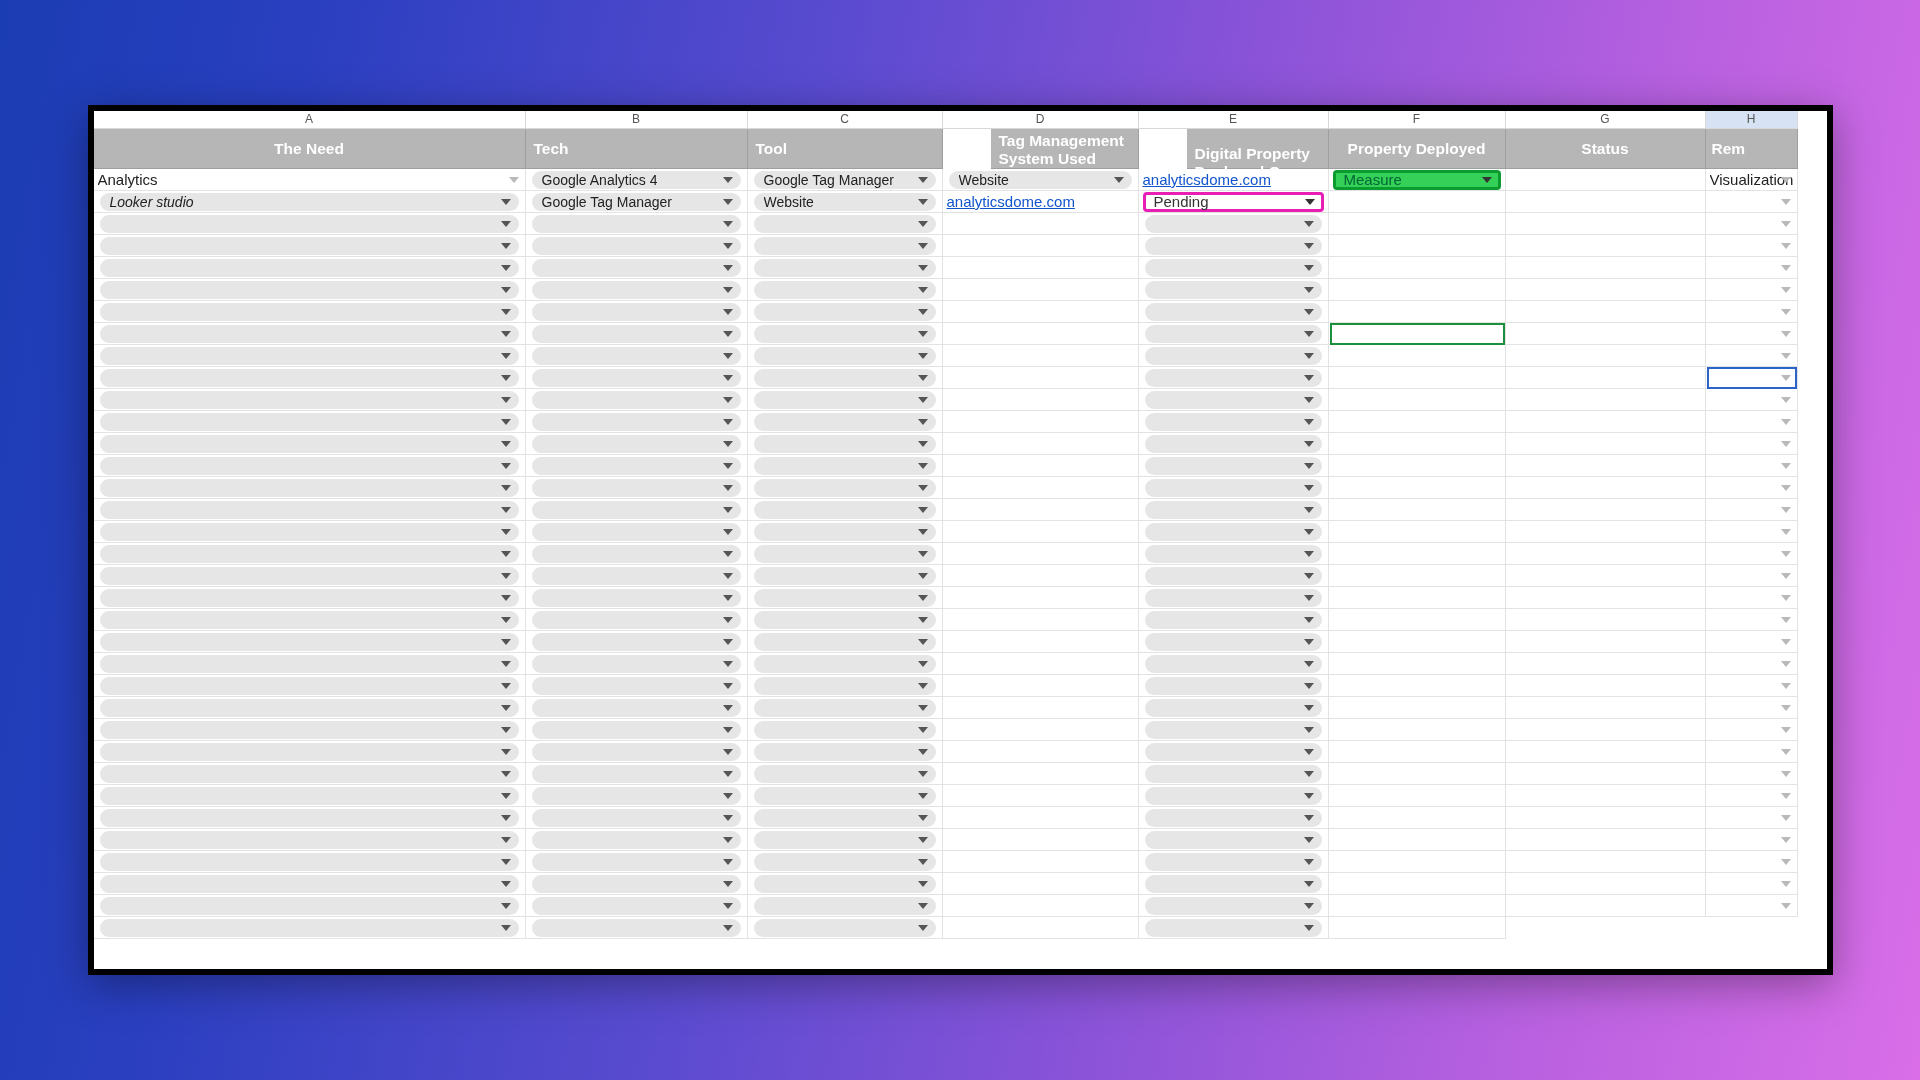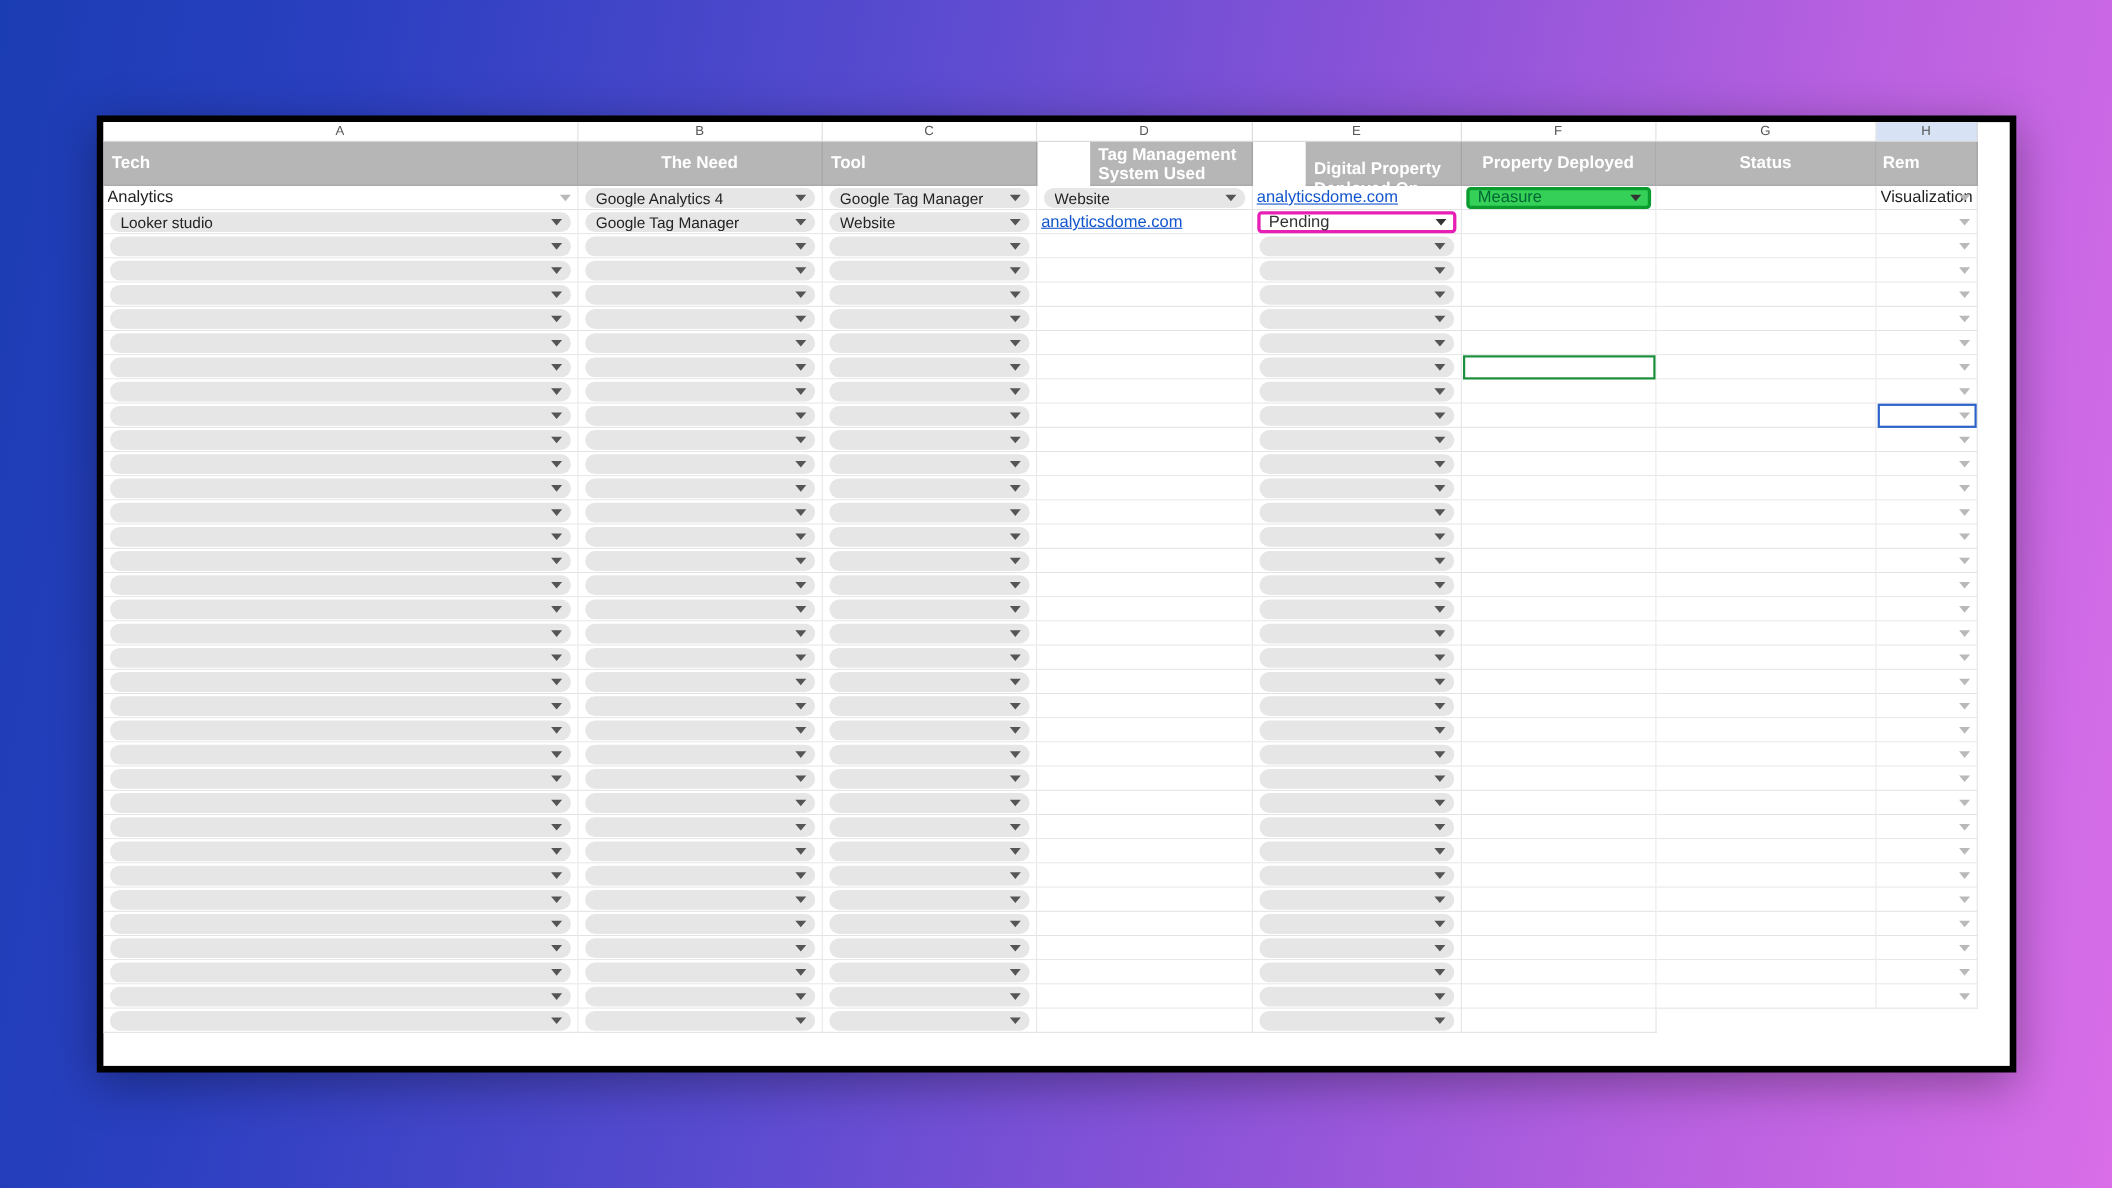--- a/index.html
+++ b/index.html
@@ -73,22 +73,22 @@
   <div class="sheet">
     <div class="grid" id="grid">
         <div class="colhdr">A</div>
         <div class="colhdr">B</div>
         <div class="colhdr">C</div>
         <div class="colhdr">D</div>
         <div class="colhdr">E</div>
         <div class="colhdr">F</div>
         <div class="colhdr">G</div>
         <div class="colhdr selcol">H</div>
+        <div class="rowhdr" style="justify-content: center; text-align: center;">The Need</div>
         <div class="rowhdr">Tech</div>
-        <div class="rowhdr" style="justify-content: center; text-align: center;">The Need</div>
         <div class="rowhdr">Tool</div>
         <div class="rowhdr wrap" style="align-items: flex-start; padding-top: 3px;">Tag Management System Used</div>
         <div class="rowhdr wrap" style="align-items: flex-start; padding-top: 16px;">Digital Property Deployed On</div>
         <div class="rowhdr" style="justify-content: center; text-align: center;">Property Deployed</div>
         <div class="rowhdr" style="justify-content: center; text-align: center;">Status</div>
         <div class="rowhdr" style="padding-left: 6px;">Rem</div>
         <div class="cell">
           <span class="txt">Analytics</span>
           <span class="caret light"></span>
         </div>
@@ -119,21 +119,21 @@
             <span class="caret"></span>
           </div>
         </div>
         <div class="cell">
           <span class="txt"></span>
         </div>
         <div class="cell">
           <span class="txt">Visualization</span>
           <span class="caret light"></span>
         </div>
-        <div class="cell" style="padding: 0px 4px;">
+        <div class="cell" style="padding: 0px 4px; font-style: italic;">
           <div class="chip fill">
             <span class="txt">Looker studio</span>
             <span class="caret"></span>
           </div>
         </div>
         <div class="cell" style="padding: 0px 4px;">
           <div class="chip fill">
             <span class="txt">Google Tag Manager</span>
             <span class="caret"></span>
           </div>

